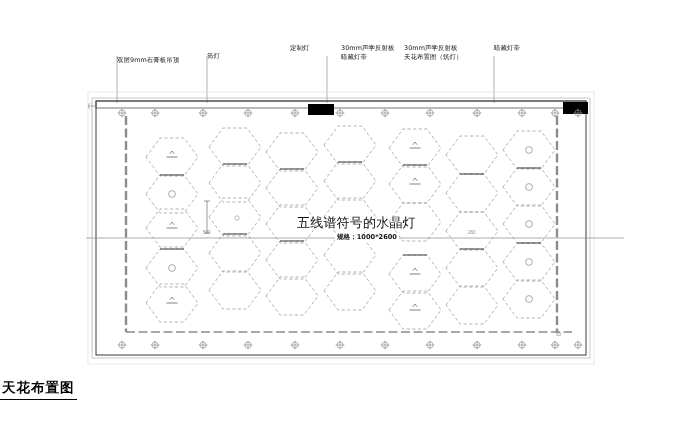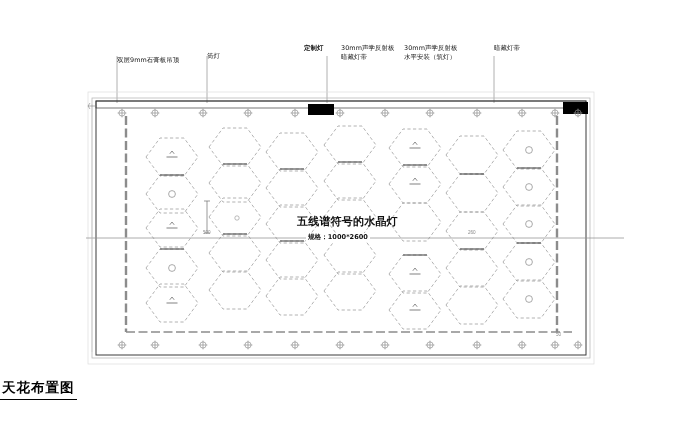--- a/index.html
+++ b/index.html
@@ -37,34 +37,35 @@
   }
   #title span{
     border-bottom:1.6px solid #000;
     padding:0 2px 2px 2px;
     display:inline-block;
   }
 
   
   .plan-cap{
     position:absolute;
-    font-size:11px;
+    font-size:13px;
     color:#111;
     white-space:pre;
-    font-weight:700;
+    font-weight:400;
     letter-spacing:.2px;
   }
   #spec-cap{
     position:absolute;
     font-size:6.6px;
     color:#111;
     white-space:pre;
     font-weight:700;
     background:#fff;
     padding:0 2px;
+    margin-left:29px;
   }
 </style>
 </head>
 <body>
 
 <svg id="sheet" viewBox="0 0 700 447" xmlns="http://www.w3.org/2000/svg">
 
   <rect x="0" y="0" width="700" height="447" fill="#ffffff"></rect>
 
   <g id="g-leaders">
@@ -248,23 +249,23 @@
   <g id="g-dimtext">
       <text x="203" y="234" font-size="4.6" fill="#8a8a8a" font-family="&quot;Liberation Sans&quot;, sans-serif">500</text>
       <text x="468" y="234" font-size="4.6" fill="#8a8a8a" font-family="&quot;Liberation Sans&quot;, sans-serif">260</text>
       <text x="556" y="336" font-size="4.6" fill="#8a8a8a" font-family="&quot;Liberation Sans&quot;, sans-serif">50</text>
     </g>
 </svg>
 
 <div id="ann-layer">
     <div class="ann" style="left: 117px; top: 56px;"><div>双层9mm石膏板吊顶</div></div>
     <div class="ann" style="left: 207px; top: 52px;"><div>筒灯</div></div>
-    <div class="ann" style="left: 304px; top: 44px; font-weight: bold;"><div>定制灯</div></div>
+    <div class="ann" style="left: 290px; top: 44px;"><div>定制灯</div></div>
     <div class="ann" style="left: 341px; top: 44px;"><div>30mm声学反射板</div><div class="ann-l2">暗藏灯带</div></div>
-    <div class="ann" style="left: 404px; top: 44px;"><div>30mm声学反射板</div><div class="ann-l2">水平安装（筑灯）</div></div>
+    <div class="ann" style="left: 404px; top: 44px;"><div>30mm声学反射板</div><div class="ann-l2">天花布置图（筑灯）</div></div>
     <div class="ann" style="left: 494px; top: 44px; text-align: right;"><div>暗藏灯带</div></div>
   </div>
 
 <div class="plan-cap" id="cap1" style="left: 297px; top: 214px;">五线谱符号的水晶灯</div>
 <div id="spec-cap" style="left: 306px; top: 233px;">规格：1000*2600</div>
 
 <div id="title">
   <span>天花布置图</span>
 </div>
 

